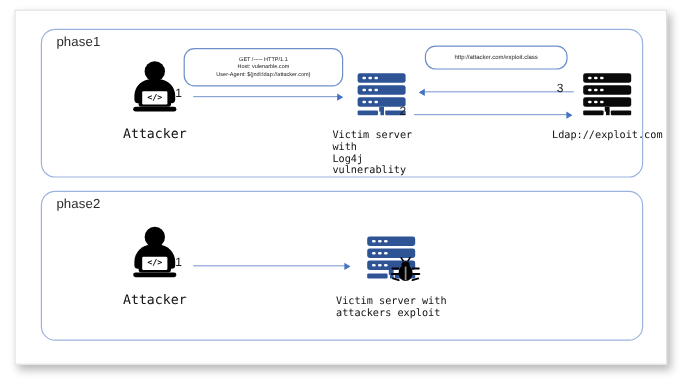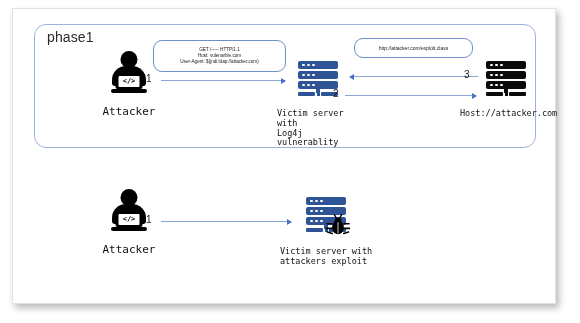--- a/index.html
+++ b/index.html
@@ -19,21 +19,21 @@
     position:absolute;
     border:1px solid #9bb4dd;
     border-radius:12px;
     background:#ffffff;
     box-sizing:border-box;
   }
   #phase1-box{left:21px;top:15px;width:502px;height:124px;}
   #phase2-box{left:21px;top:150px;width:502px;height:125px;}
   .phase-label{
     position:absolute;left:12px;top:4px;
-    font-size:14px;color:#2b2b2b;letter-spacing:.1px;
+    font-size:11px;color:#2b2b2b;letter-spacing:.1px;
   }
 
   
   .node{position:absolute;text-align:center;}
   .node-label{
     font-family:"DejaVu Sans Mono", monospace;
     font-weight:normal;color:#111;
     line-height:1.15;white-space:pre-line;
   }
 
@@ -195,23 +195,26 @@
       <div class="srv-bar srv-b3">
           <i></i>
           <i></i>
           <i></i>
         </div>
       <div class="srv-stem"></div>
       <div class="srv-foot-l"></div>
       <div class="srv-dot"></div>
       <div class="srv-foot-r"></div>
     </div>
-    <div class="node-label" style="font-size:8.5px;margin-top:8px;">Host://attacker.com</div>
-  </div>
-
+    <div class="node-label" style="font-size:8.5px;margin-top:8px;">Ldap://exploit.com</div>
+  </div>
+
+  <div class="phase-box" id="phase2-box">
+    <div class="phase-label">phase2</div>
+  </div>
 
   <div class="node" style="left:73px;top:180px;width:86px;">
     <div class="attacker-ico">
       <div class="atk-head"></div>
       <div class="atk-body"></div>
       <div class="atk-laptop">
         <div class="atk-screen">&lt;/&gt;</div>
       </div>
       <div class="atk-base"></div>
     </div>

